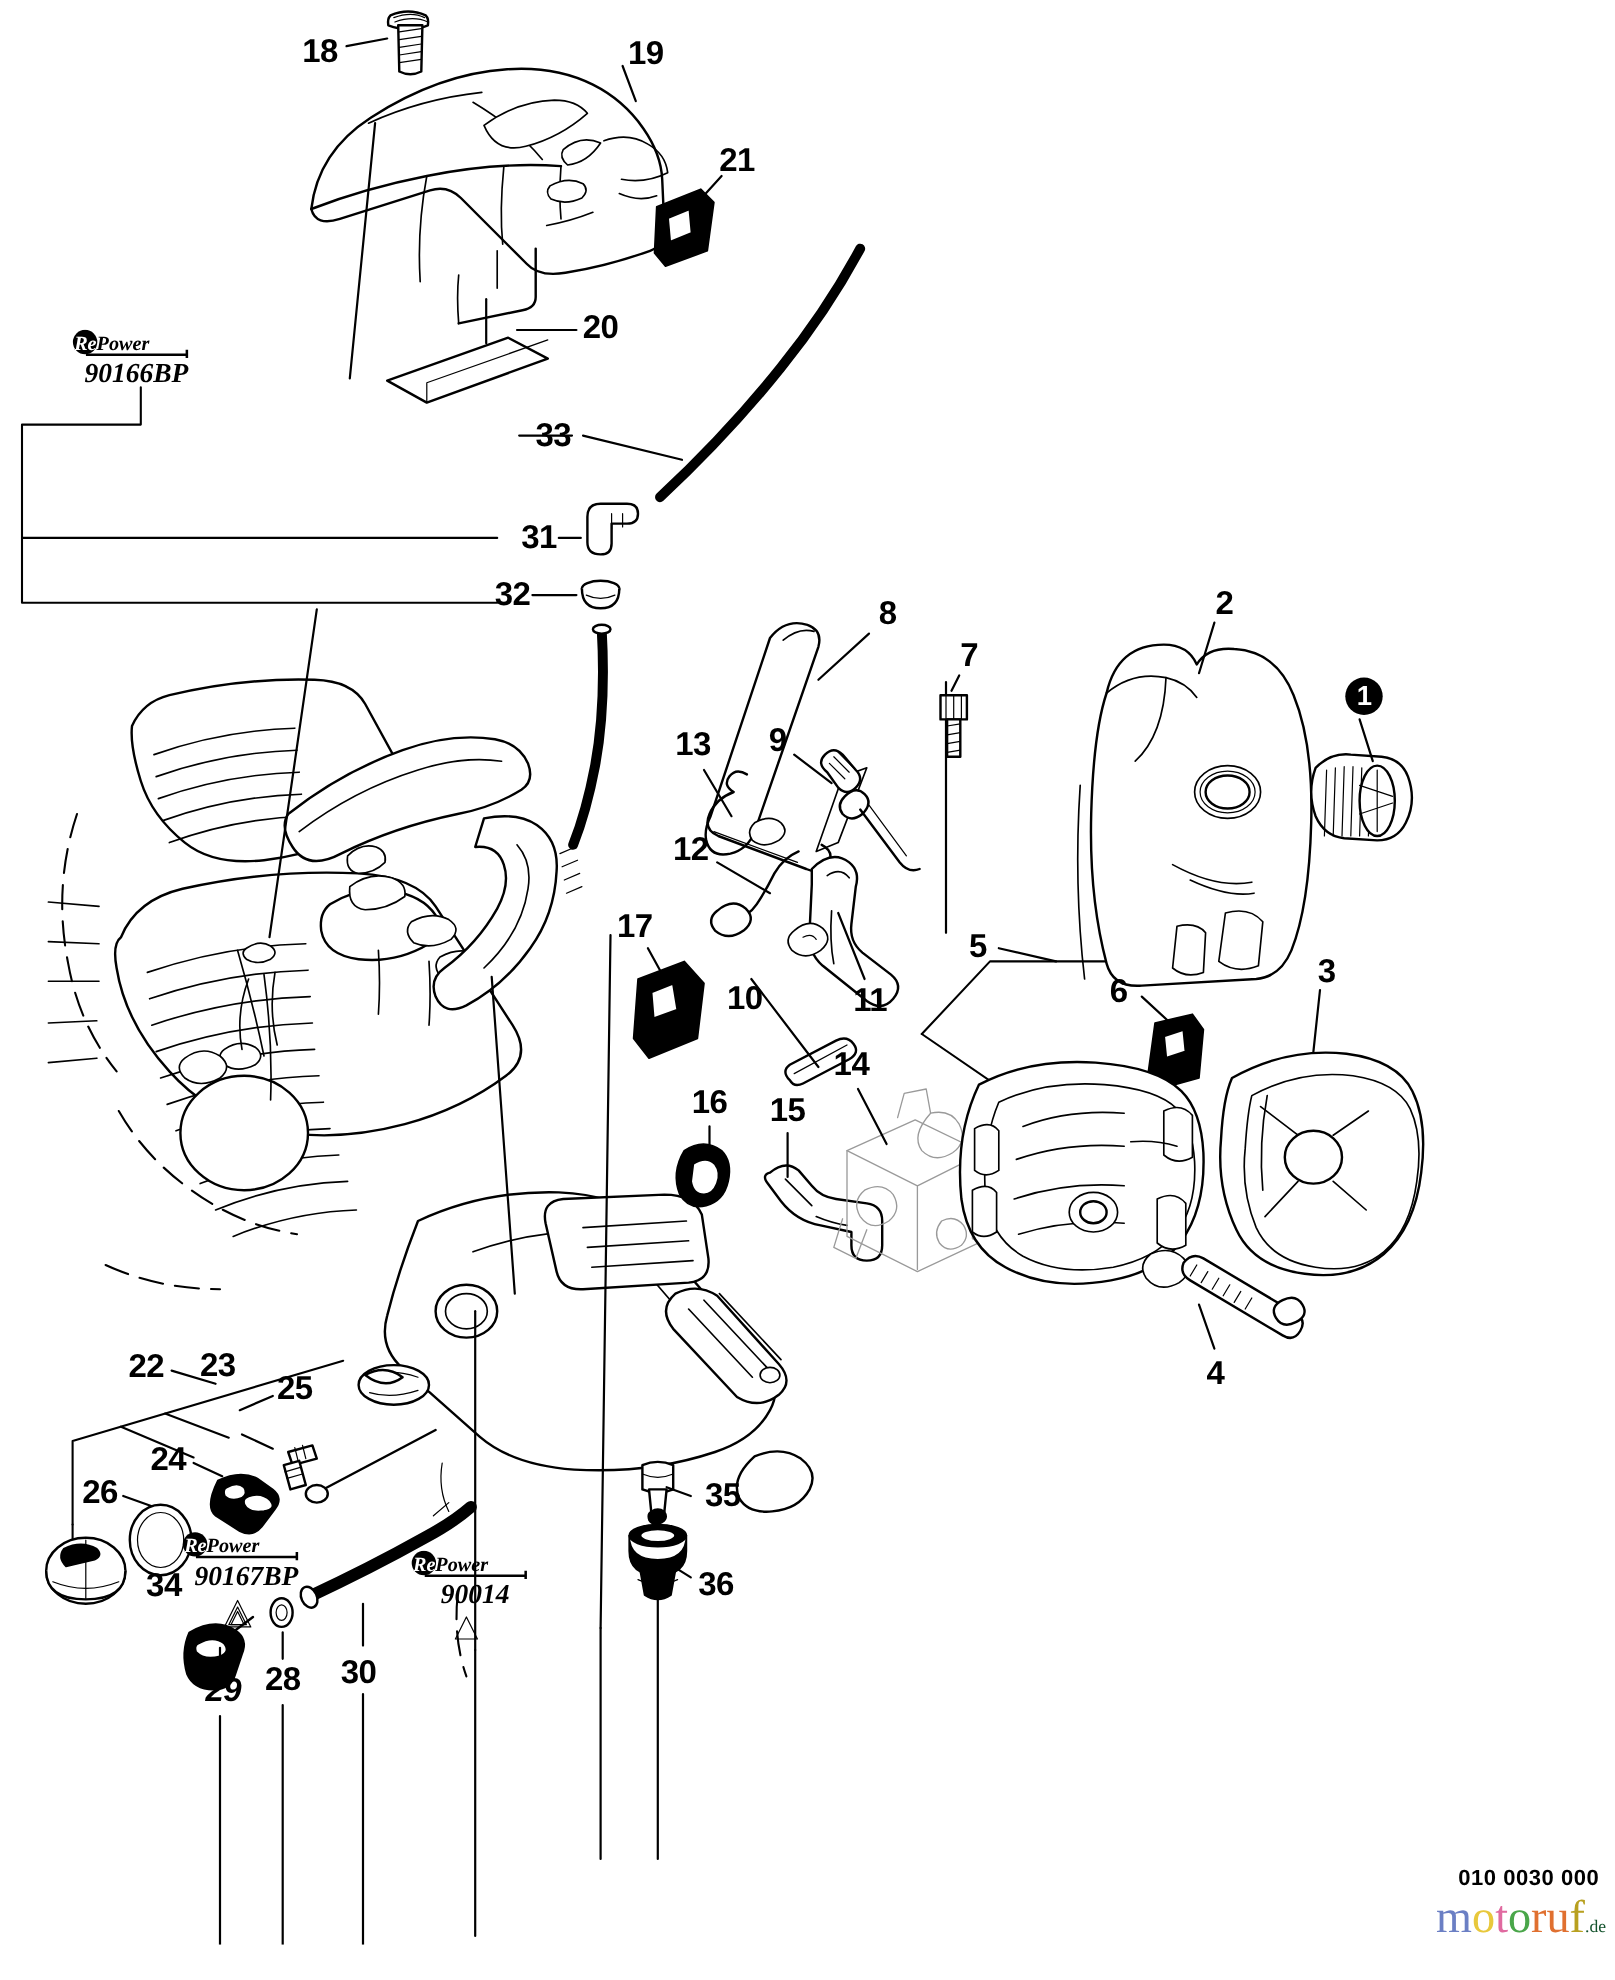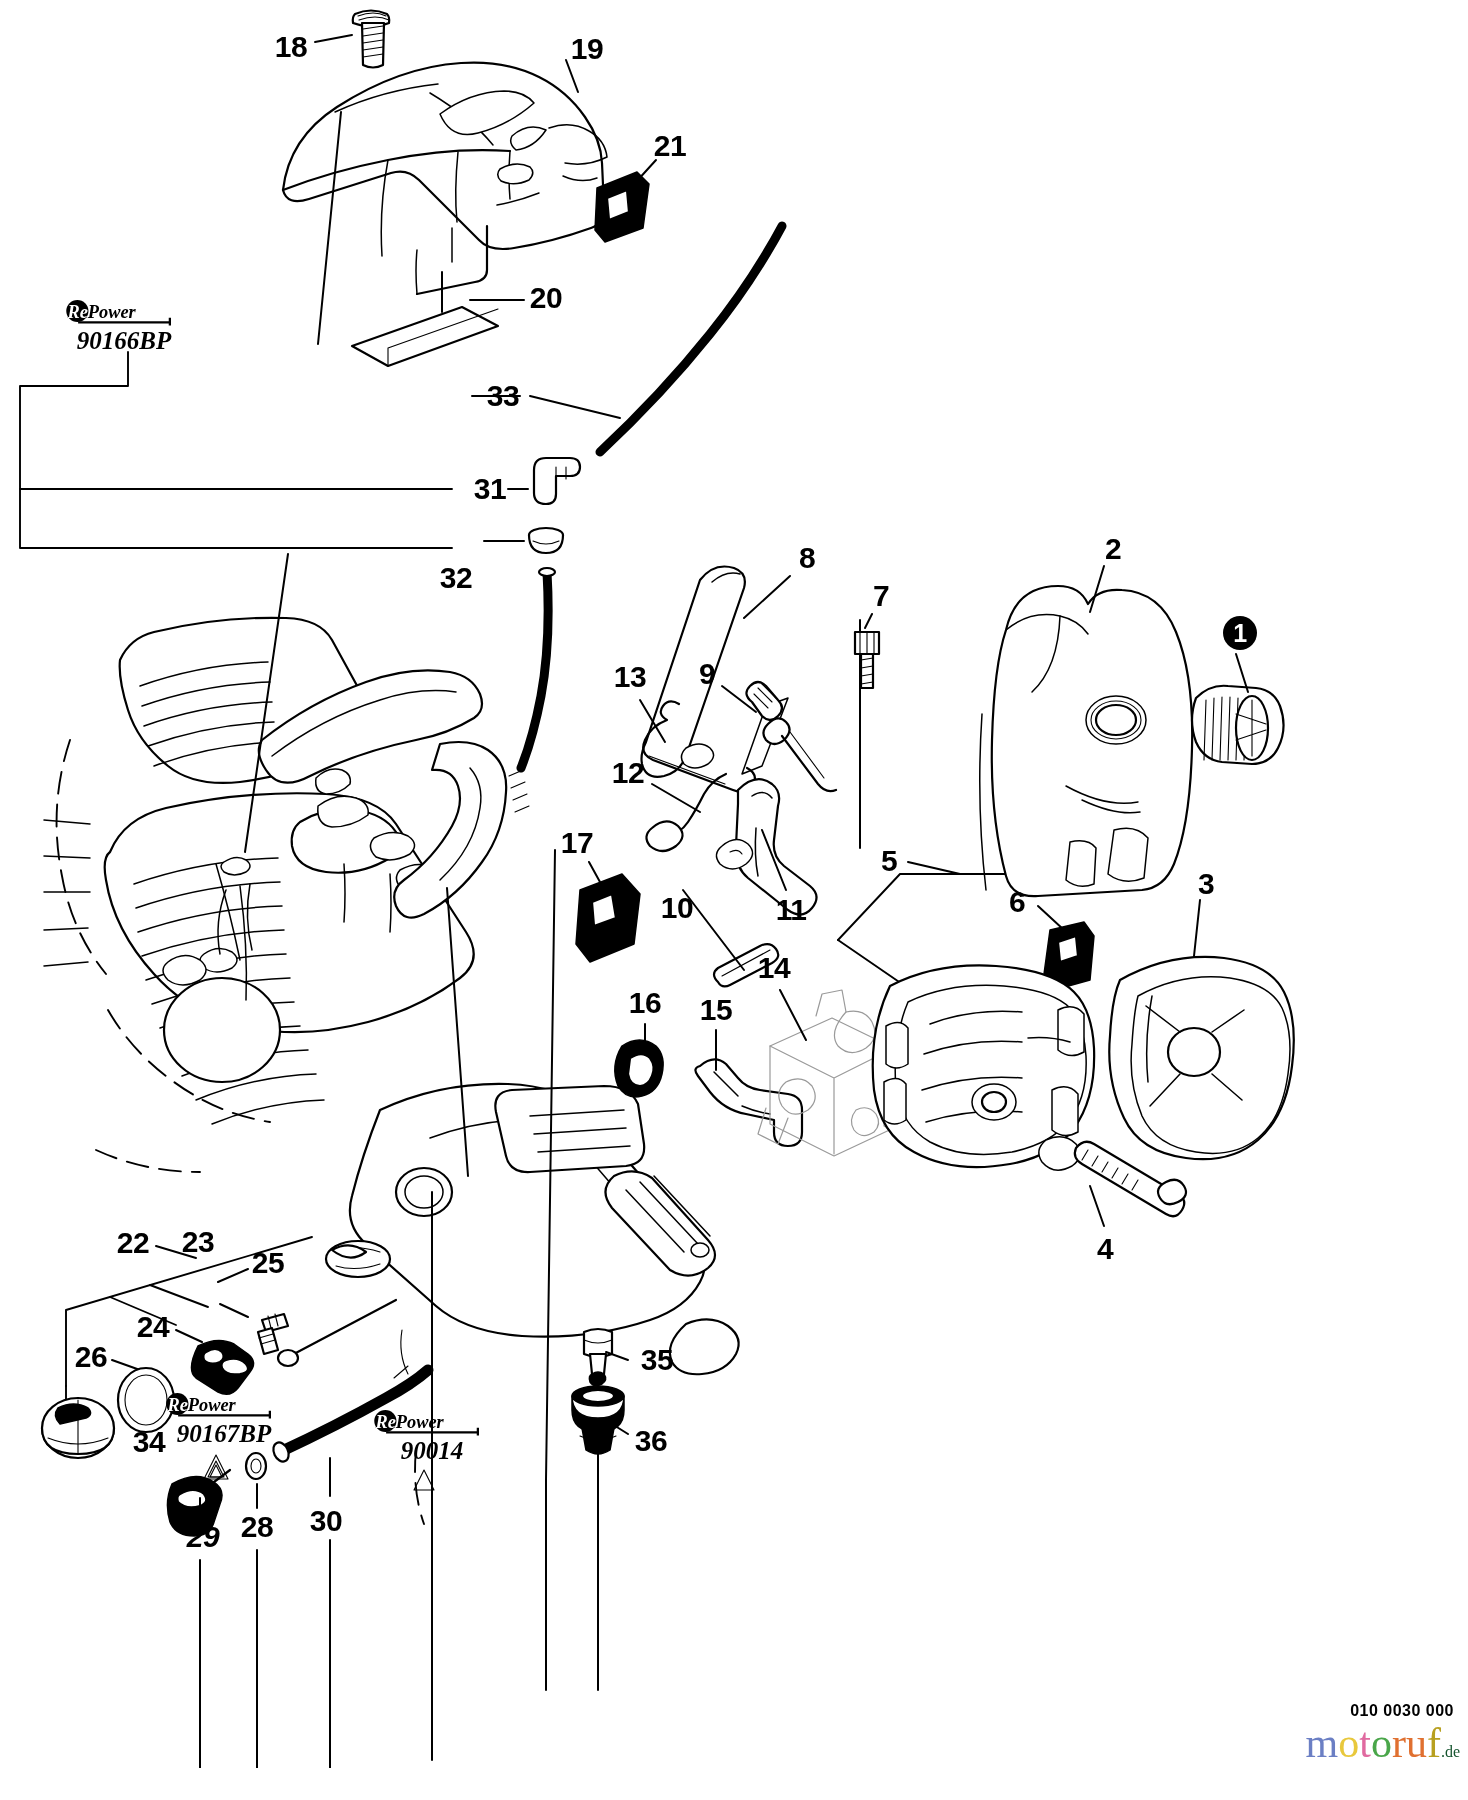--- a/index.html
+++ b/index.html
@@ -64,21 +64,21 @@
     color: #000000;
     letter-spacing: 0px;
     margin-top: 1px;
   }
   #diagram-number {
     position: absolute;
     right: 14px;
     bottom: 48px;
     font-family: "Liberation Sans", sans-serif;
     font-weight: bold;
-    font-size: 16px;
+    font-size: 20px;
     color: #000000;
     letter-spacing: 0.5px;
     white-space: nowrap;
   }
   #watermark {
     position: absolute;
     right: 8px;
     bottom: 4px;
     font-family: "Liberation Serif", serif;
     font-size: 42px;
@@ -551,21 +551,21 @@
 
   </svg>
 
   <div id="callout-layer">
       <div class="callout" style="left: 291px; top: 47px;">18</div>
       <div class="callout" style="left: 587px; top: 49px;">19</div>
       <div class="callout" style="left: 670px; top: 146px;">21</div>
       <div class="callout" style="left: 546px; top: 298px;">20</div>
       <div class="callout" style="left: 503px; top: 396px;">33</div>
       <div class="callout" style="left: 490px; top: 489px;">31</div>
-      <div class="callout" style="left: 456px; top: 541px; margin-top: 37px;">32</div>
+      <div class="callout" style="left: 466px; top: 541px;">32</div>
       <div class="callout" style="left: 807px; top: 558px;">8</div>
       <div class="callout" style="left: 881px; top: 596px;">7</div>
       <div class="callout" style="left: 1113px; top: 549px;">2</div>
       <div class="callout filled" style="left: 1240px; top: 633px;">1</div>
       <div class="callout" style="left: 630px; top: 677px;">13</div>
       <div class="callout" style="left: 707px; top: 674px;">9</div>
       <div class="callout" style="left: 628px; top: 773px;">12</div>
       <div class="callout" style="left: 577px; top: 843px;">17</div>
       <div class="callout" style="left: 677px; top: 908px;">10</div>
       <div class="callout" style="left: 791px; top: 910px;">11</div>

